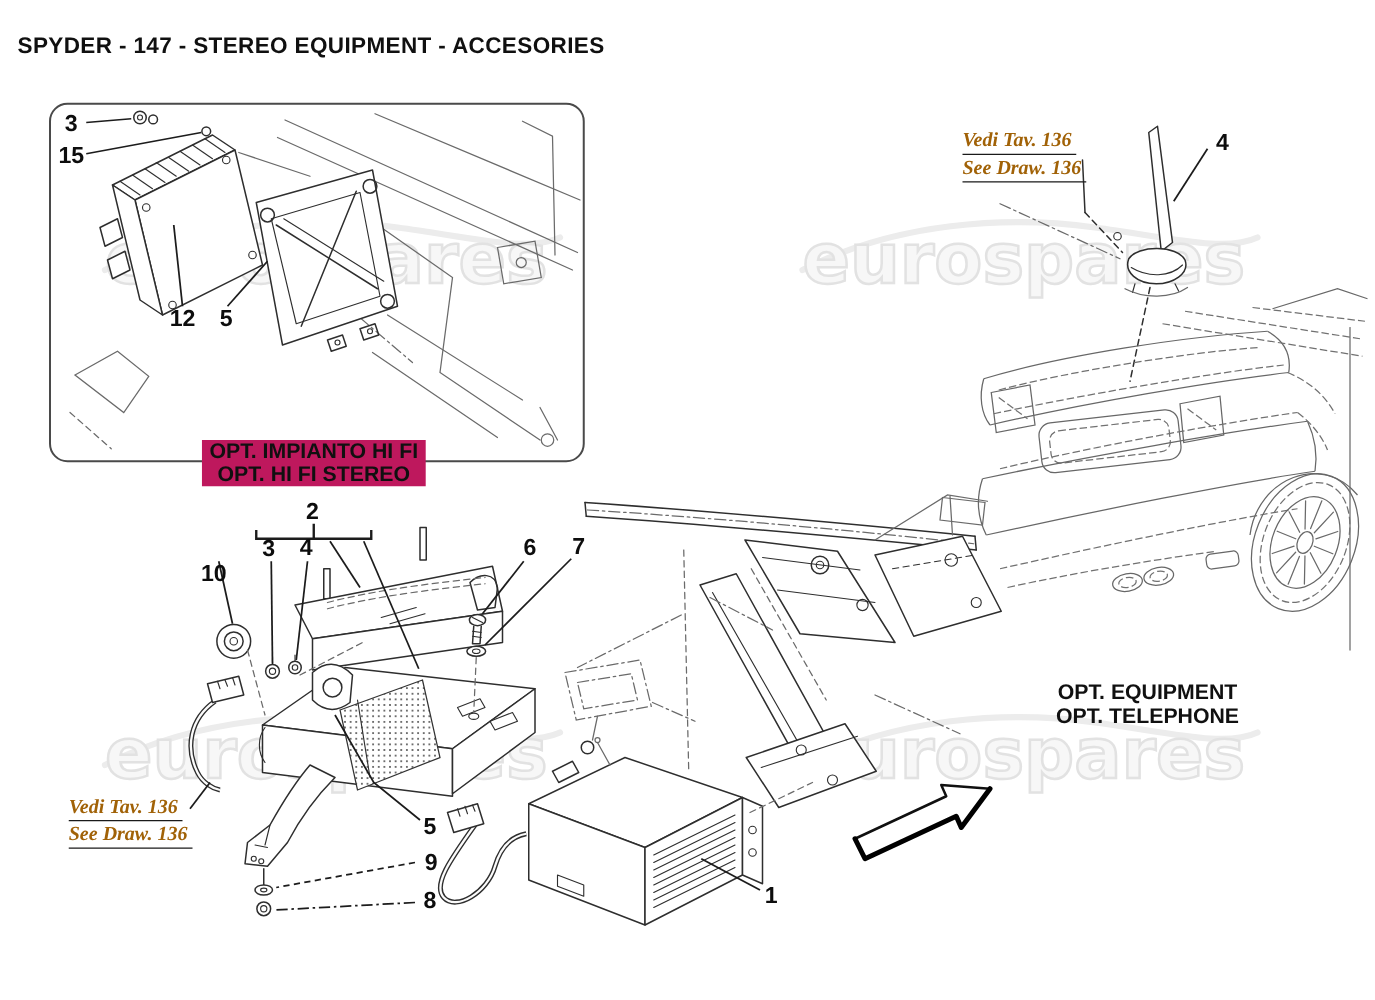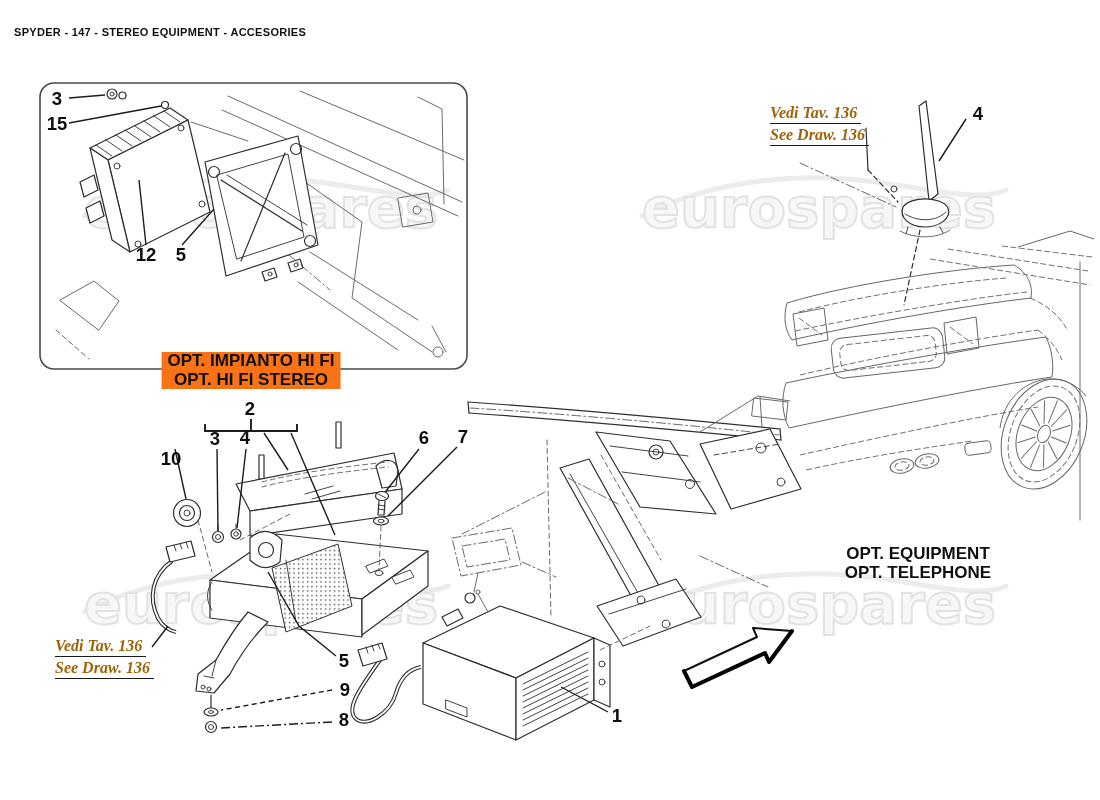--- a/index.html
+++ b/index.html
@@ -1,18 +1,18 @@
 <!DOCTYPE html>
 <html><head>
 <meta charset="utf-8">
 <style>
   html,body{margin:0;padding:0;background:#888;}
   .stage{position:relative;width:1100px;height:800px;background:#ffffff;overflow:hidden;
          font-family:"Liberation Sans",sans-serif;color:#111;}
-  .hdr{position:absolute;left:14px;top:26px;font-size:11px;font-weight:bold;
+  .hdr{position:absolute;left:14px;top:26px;font-size:18px;font-weight:bold;
        letter-spacing:.3px;color:#101010;white-space:nowrap;z-index:6;}
   
   .wm{position:absolute;width:370px;height:60px;z-index:1;}
   .wm-text{position:absolute;left:0;top:-8px;font-family:"DejaVu Sans",sans-serif;
            font-size:56px;font-weight:bold;line-height:1;color:#f7f7f7;
            -webkit-text-stroke:2px #e2e2e2;letter-spacing:0px;white-space:nowrap;}
   .wm-swoosh{position:absolute;left:-6px;top:-20px;}
   .wm-swoosh path{fill:none;stroke:#ececec;stroke-width:5;stroke-linecap:round;}
   
   .art{position:absolute;left:0;top:0;z-index:2;}
@@ -23,21 +23,21 @@
   .car{fill:none;stroke:#717171;stroke-width:1;stroke-dasharray:6 2.5;}
   .cars{fill:none;stroke:#676767;stroke-width:1;}
   .dsh{stroke-dasharray:5 3.5;}
   .ddt{stroke-dasharray:9 3 2 3;}
   .ldr{fill:none;stroke:#1c1c1c;stroke-width:1.4;}
   
   .co{position:absolute;transform:translate(-50%,-50%);font-size:18.5px;font-weight:bold;
       color:#0d0d0d;z-index:5;white-space:nowrap;}
   .cap{position:absolute;transform:translateX(-50%);text-align:center;font-weight:bold;
        font-size:17px;line-height:18.5px;color:#101010;z-index:5;white-space:nowrap;}
-  .cap.bg{background:#f97316;padding:0 6px;}
+  .cap.bg{background:#be185d;padding:0 6px;}
   .note{position:absolute;font-family:"Liberation Serif",serif;font-style:italic;
         font-weight:bold;font-size:16px;color:#a16207;z-index:5;}
   .note .nline{display:table;border-bottom:1.6px solid #1a1a1a;padding:0 4px 1px 0;
         margin-bottom:2px;white-space:nowrap;}
 </style>
 </head>
 <body>
 
 <div class="stage">
 

